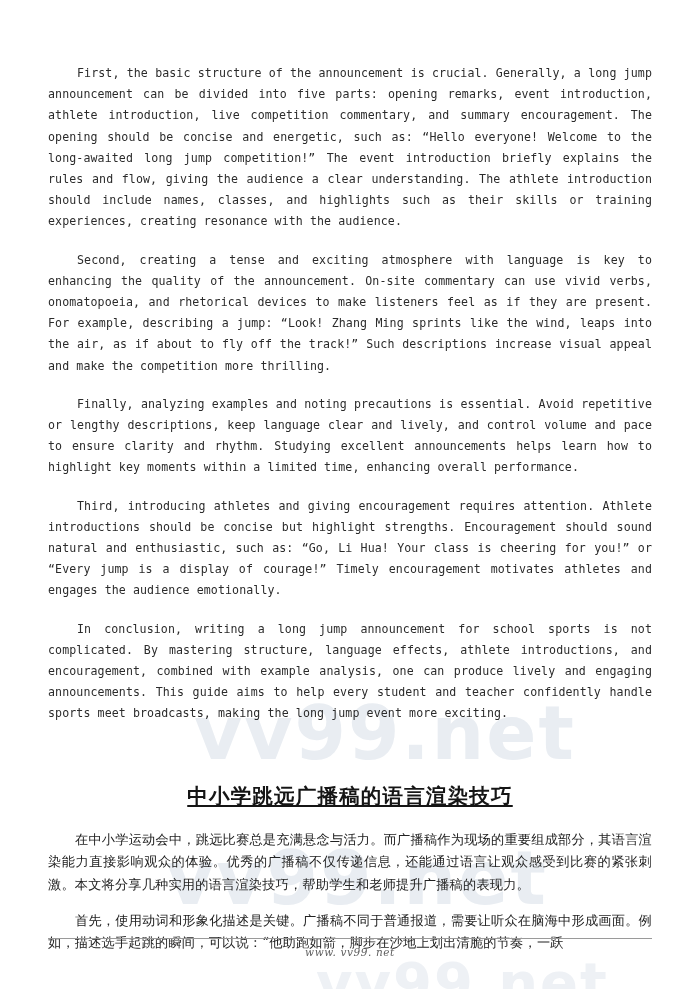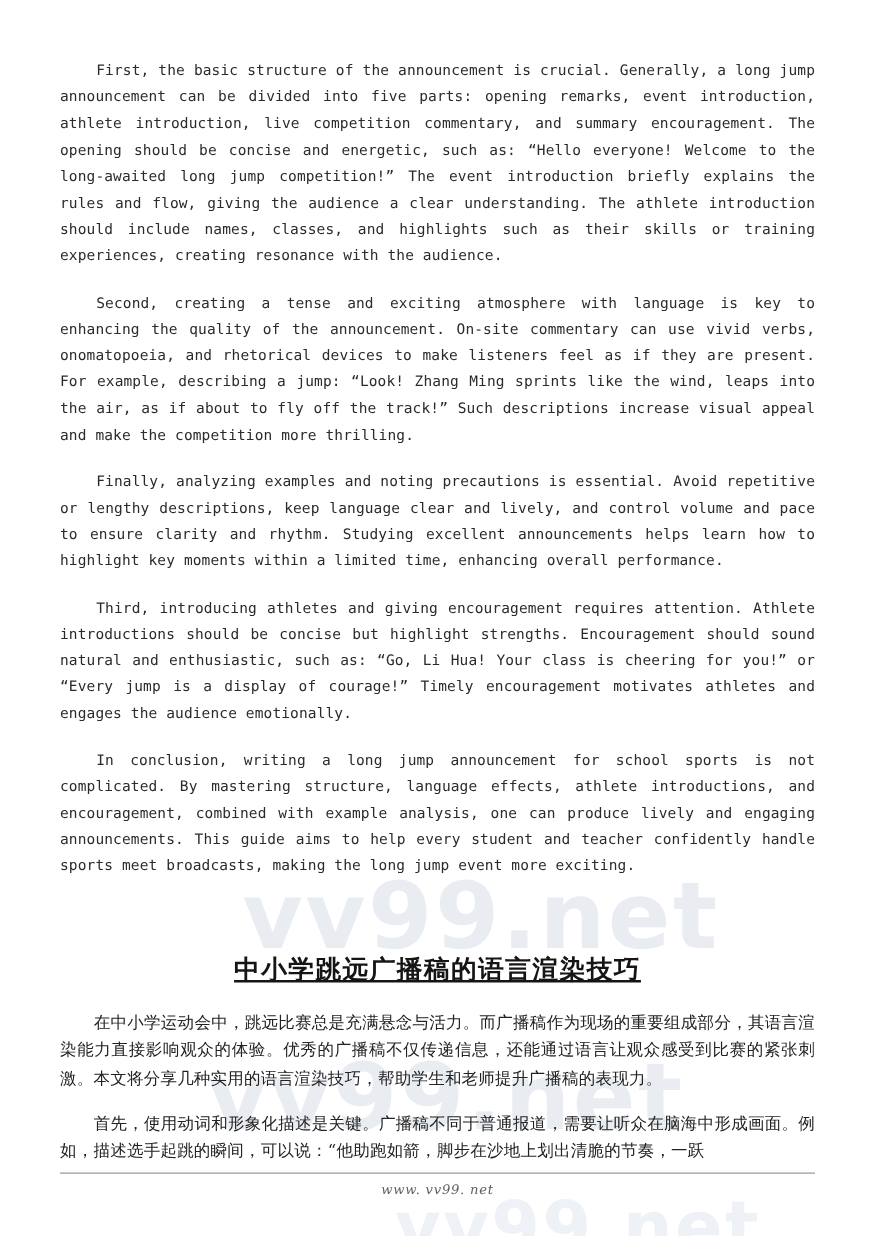--- a/index.html
+++ b/index.html
@@ -54,21 +54,21 @@
     top: 0;
     width: 604px;
     z-index: 2;
   }
 
   
   .en-block {
     padding-top: 46px;
   }
   p.en {
-    margin: 0 0 16px 0;
+    margin: 17px 0 16px 0;
     font-family: "DejaVu Sans Mono", "Liberation Mono", monospace;
     font-size: 11.6px;
     line-height: 21.2px;
     text-align: justify;
     text-justify: inter-word;
     text-indent: 29px;
     color: #2b2b2b;
     letter-spacing: 0.1px;
     word-spacing: 0px;
   }

